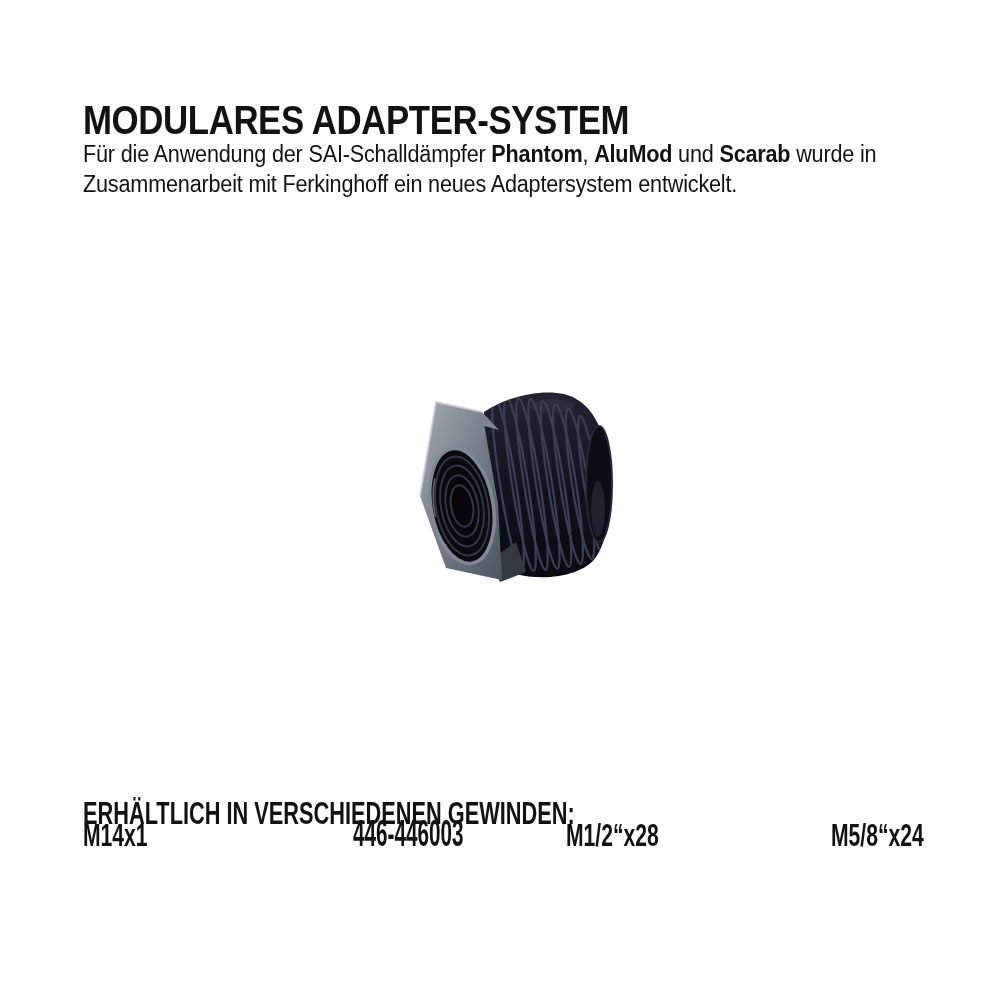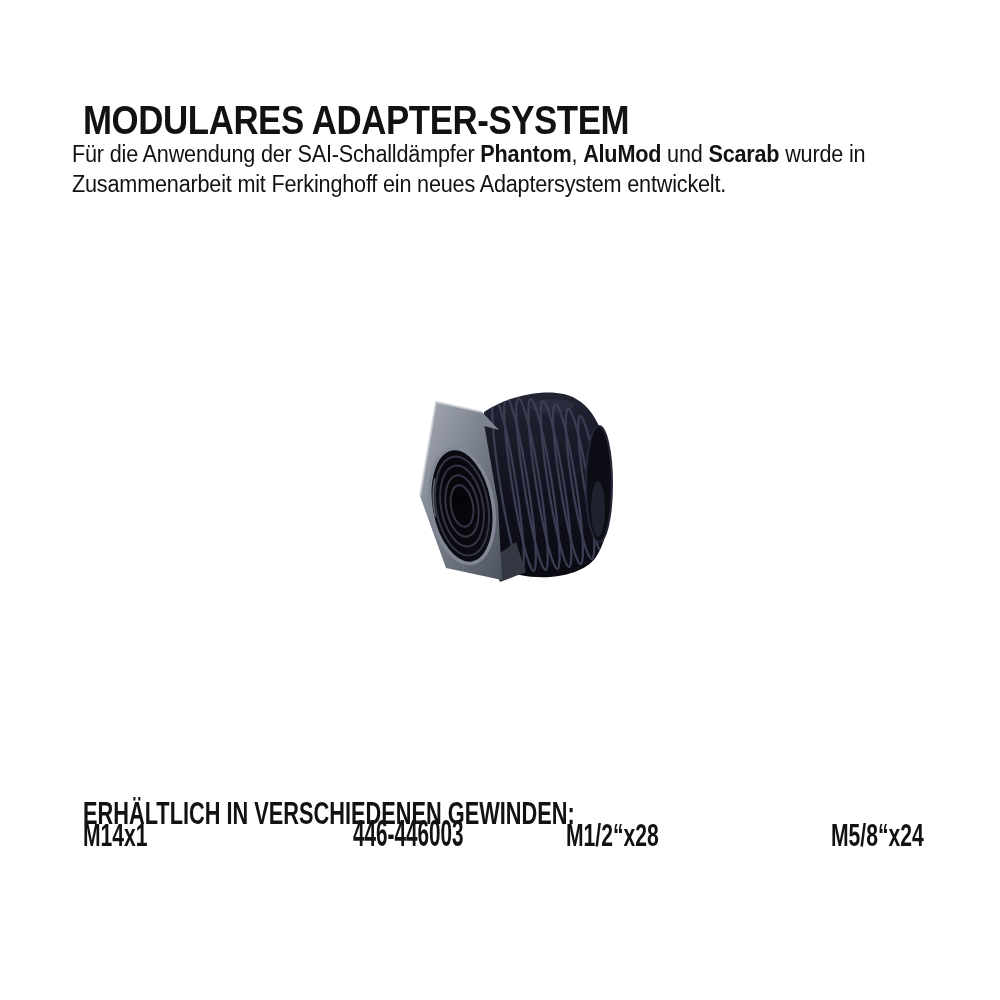--- a/index.html
+++ b/index.html
@@ -10,21 +10,21 @@
   }
   .abs{position:absolute;}
   .cond{transform:scaleX(var(--sx,1));transform-origin:0 0;white-space:nowrap;display:block;}
   
   .title{
     left:83px;top:73px;
     font-size:41px;line-height:41px;font-weight:700;letter-spacing:-0.5px;
     --sx:.85;
   }
   
-  .intro{left:72px;top:139px;font-size:23px;line-height:30px;letter-spacing:-0.2px;}
+  .intro{left:83px;top:139px;font-size:23px;line-height:30px;letter-spacing:-0.2px;}
   .intro .cond{--sx:.94;}
   .intro b{font-weight:700;}
   
   .photo{left:402px;top:384px;width:212px;height:212px;}
   
   .subhead{
     left:83px;top:770px;
     font-size:32px;line-height:33px;font-weight:700;
     --sx:.68;
   }

